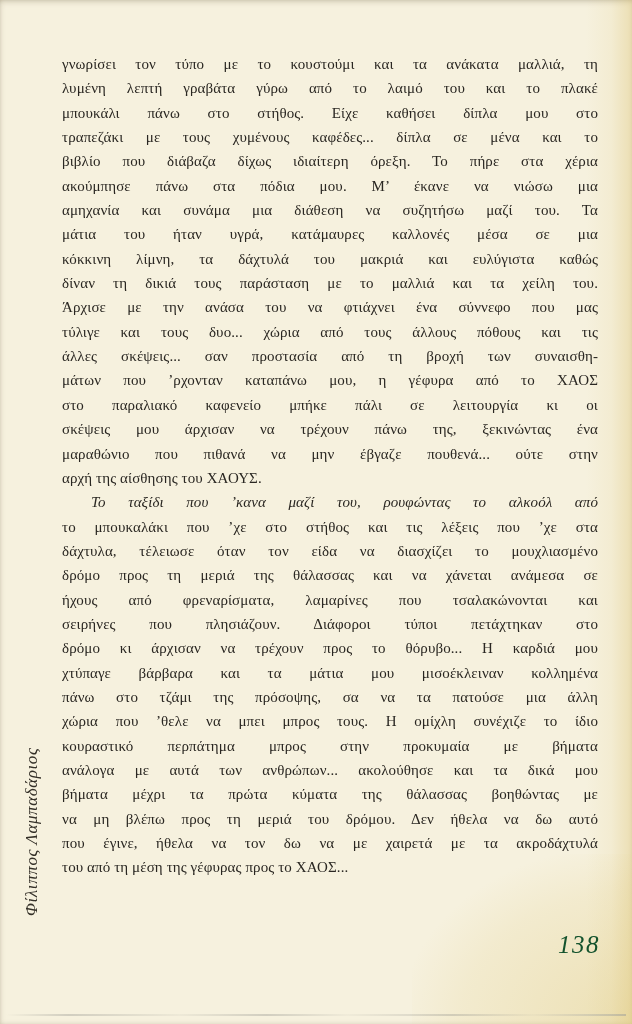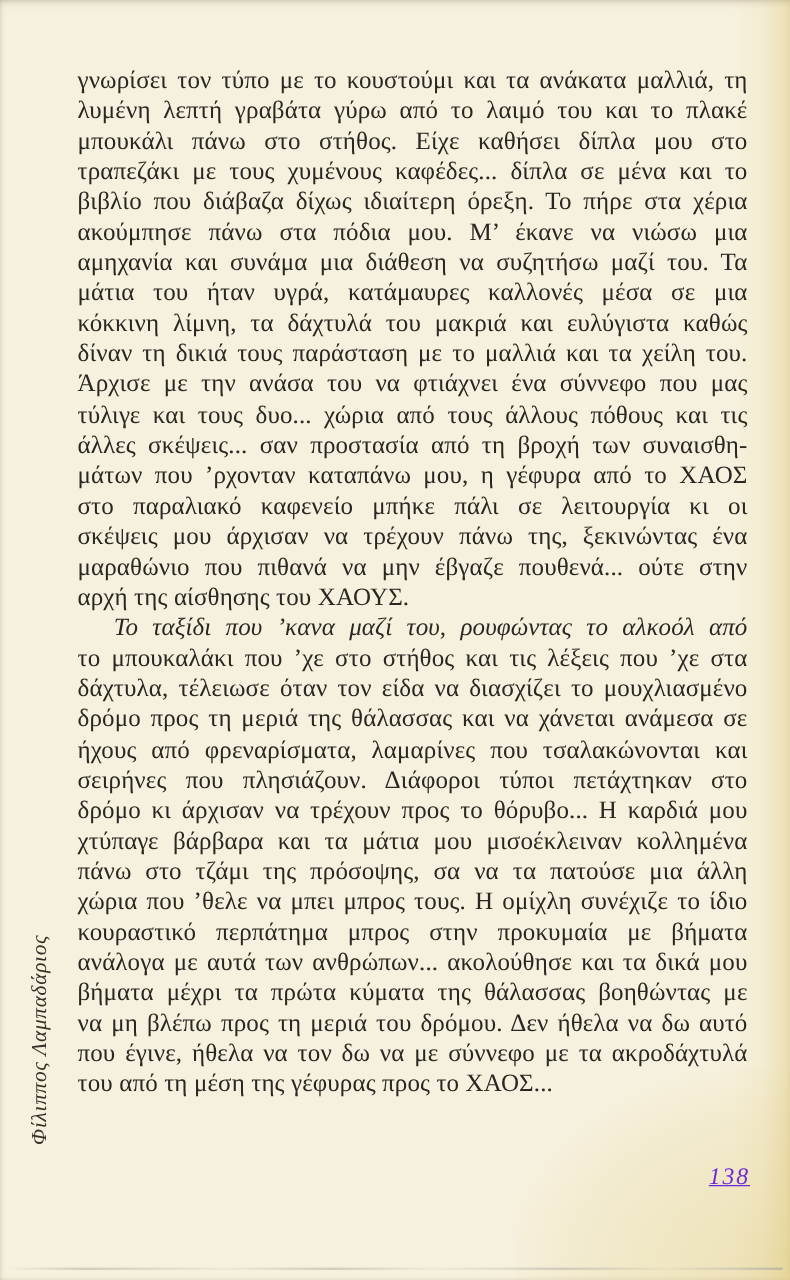--- a/index.html
+++ b/index.html
@@ -57,21 +57,21 @@
       rgba(222,198,115,0.40) 0%,
       rgba(222,198,115,0.15) 55%,
       rgba(222,198,115,0) 75%);
     pointer-events: none;
   }
   .text-block {
     position: absolute;
     left: 62px;
     top: 52px;
     width: 536px;
-    font-size: 20px;
+    font-size: 15px;
     line-height: 24.35px;
     letter-spacing: 0.1px;
   }
   .line {
     height: 24.35px;
     text-align: justify;
     text-align-last: justify;
     text-justify: inter-word;
   }
   .line.para-end {
@@ -92,24 +92,23 @@
     font-size: 17px;
     letter-spacing: 0.6px;
     white-space: nowrap;
     color: #343028;
   }
   .page-number {
     position: absolute;
     right: 32px;
     top: 931px;
     font-style: italic;
-    font-size: 19px;
+    font-size: 25px;
     letter-spacing: 1.5px;
-    color: #6d28d9;
-    text-decoration: underline;
+    color: #14532d;
   }
 </style>
 </head>
 <body>
 
 <div class="page">
   <div class="bottom-right-tint"></div>
   <div class="author-vertical">Φίλιππος Λαμπαδάριος</div>
   <div class="text-block">
       <div class="line">γνωρίσει τον τύπο με το κουστούμι και τα ανάκατα μαλλιά, τη</div>
@@ -137,17 +136,17 @@
       <div class="line">ήχους από φρεναρίσματα, λαμαρίνες που τσαλακώνονται και</div>
       <div class="line">σειρήνες που πλησιάζουν. Διάφοροι τύποι πετάχτηκαν στο</div>
       <div class="line">δρόμο κι άρχισαν να τρέχουν προς το θόρυβο... Η καρδιά μου</div>
       <div class="line">χτύπαγε βάρβαρα και τα μάτια μου μισοέκλειναν κολλημένα</div>
       <div class="line">πάνω στο τζάμι της πρόσοψης, σα να τα πατούσε μια άλλη</div>
       <div class="line">χώρια που ’θελε να μπει μπρος τους. Η ομίχλη συνέχιζε το ίδιο</div>
       <div class="line">κουραστικό περπάτημα μπρος στην προκυμαία με βήματα</div>
       <div class="line">ανάλογα με αυτά των ανθρώπων... ακολούθησε και τα δικά μου</div>
       <div class="line">βήματα μέχρι τα πρώτα κύματα της θάλασσας βοηθώντας με</div>
       <div class="line">να μη βλέπω προς τη μεριά του δρόμου. Δεν ήθελα να δω αυτό</div>
-      <div class="line">που έγινε, ήθελα να τον δω να με σύννεφο με τα ακροδάχτυλά</div>
+      <div class="line">που έγινε, ήθελα να τον δω να με χαιρετά με τα ακροδάχτυλά</div>
       <div class="line para-end">του από τη μέση της γέφυρας προς το ΧΑΟΣ...</div>
     </div>
   <div class="page-number">138</div>
 </div>
 
 </body></html>

